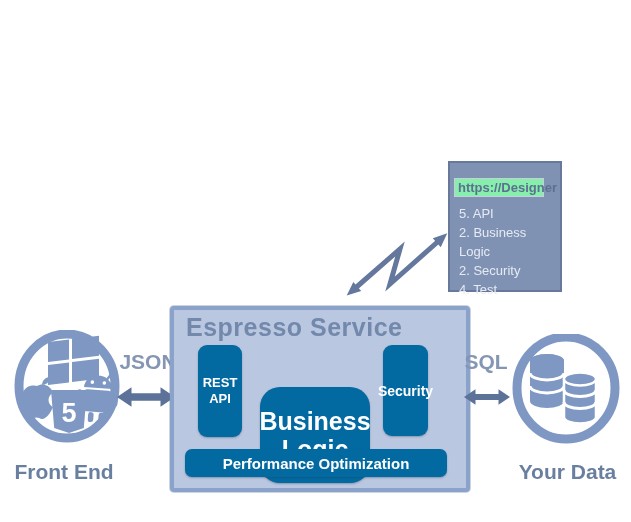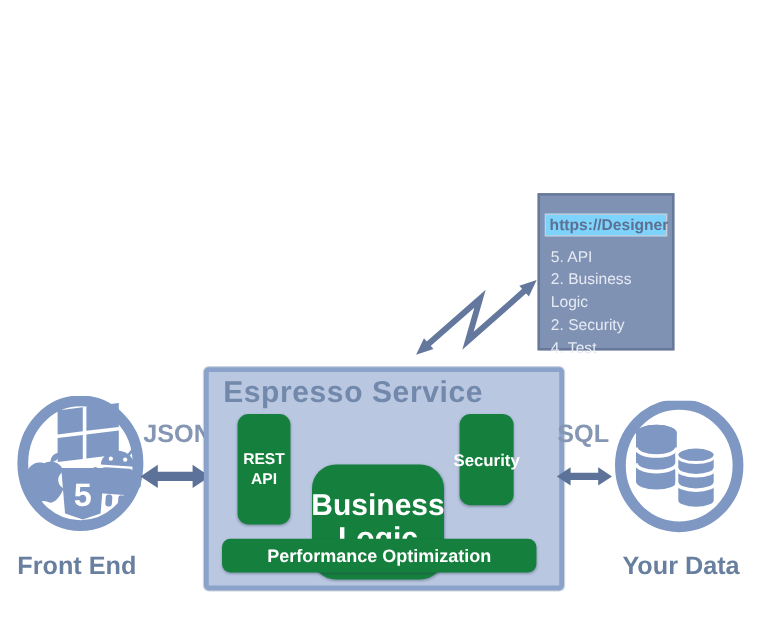--- a/index.html
+++ b/index.html
@@ -5,40 +5,40 @@
   html,body{margin:0;padding:0;background:#ffffff;}
   .stage{position:relative;width:631px;height:522px;background:#ffffff;overflow:hidden;
          font-family:"Liberation Sans",sans-serif;}
   .abs{position:absolute;}
 
   
   .espresso{left:170px;top:306px;width:292px;height:178px;background:#b9c7e1;
             border:4px solid #8ba3ca;border-radius:4px;box-shadow:0 0 0 1px rgba(109,131,166,.35);}
   .espresso-title{position:absolute;left:12px;top:3px;font-size:25px;font-weight:bold;
                   color:#7289ac;letter-spacing:.5px;}
-  .inner-box{position:absolute;background:#15803d;color:#ffffff;display:flex;
+  .inner-box{position:absolute;background:#0369a1;color:#ffffff;display:flex;
              align-items:center;justify-content:center;text-align:center;
              box-shadow:0 1px 2px rgba(40,55,80,.35);}
   .rest{left:24px;top:35px;width:44px;height:92px;border-radius:9px;
         font-size:13px;font-weight:bold;line-height:16px;}
   .biz{left:86px;top:32px;width:110px;height:96px;border-radius:20px;
        font-size:25px;font-weight:bold;line-height:28px;margin-top:45px;}
-  .sec{left:209px;top:35px;width:45px;height:76px;border-radius:9px;
+  .sec{left:209px;top:35px;width:45px;height:91px;border-radius:9px;
        font-size:14px;font-weight:bold;}
   .perf{left:11px;top:139px;width:262px;height:28px;border-radius:7px;
         font-size:15px;font-weight:bold;}
 
   
   .node-label{font-size:21px;font-weight:bold;color:#697f9f;text-align:center;}
   .bus-label{font-size:21px;font-weight:bold;color:#8496b3;text-align:center;}
 
   
   .designer{left:448px;top:161px;width:114px;height:131px;background:#8092b4;
             border:2px solid #68789a;box-sizing:border-box;}
-  .addr-bar{position:absolute;left:4px;top:15px;width:102px;height:19px;background:#7dd3fc;
+  .addr-bar{position:absolute;left:4px;top:15px;width:90px;height:19px;background:#86efac;
             border:1px solid #c7cdd9;display:flex;align-items:center;padding-left:3px;
             box-sizing:border-box;font-size:13px;font-weight:bold;color:#5d7092;}
   .d-list{position:absolute;left:9px;top:41px;color:#e5eaf3;font-size:13px;line-height:19px;}
 </style>
 </head>
 <body>
 
 <div class="stage">
 
   <svg class="abs" style="left:14px;top:330px" width="108" height="114" viewBox="0 0 108 114">

